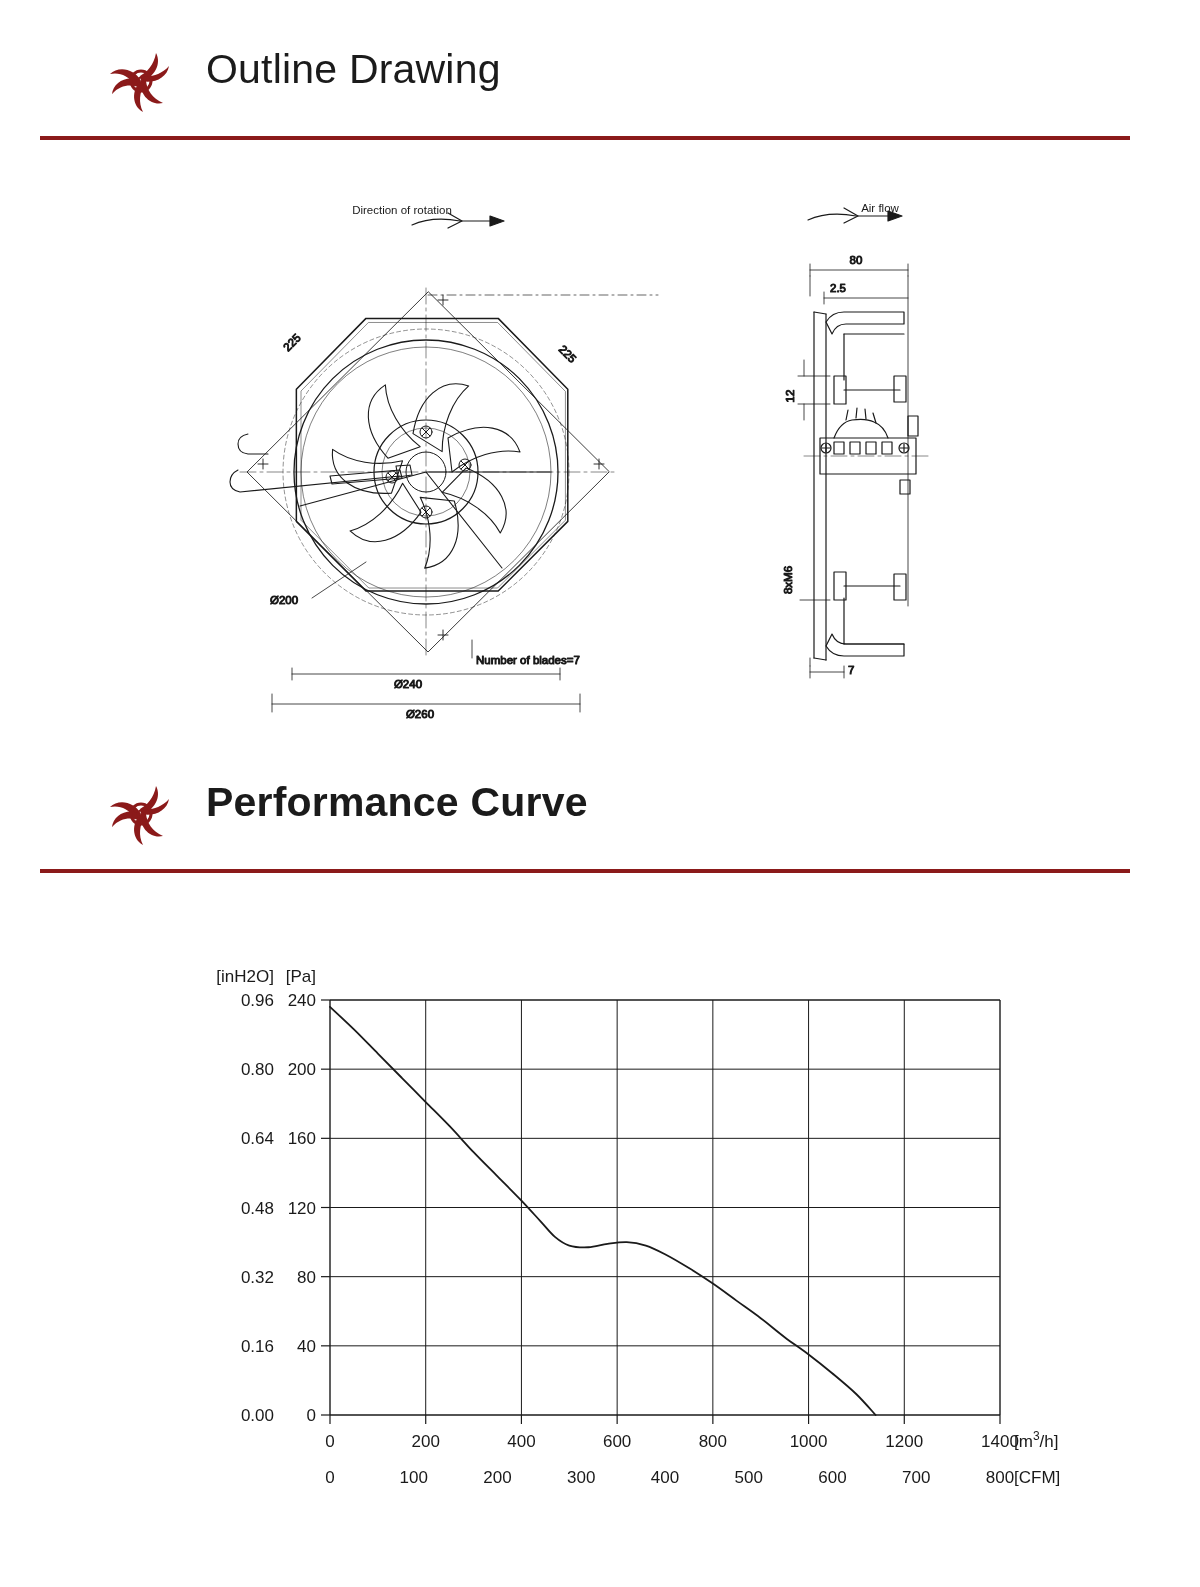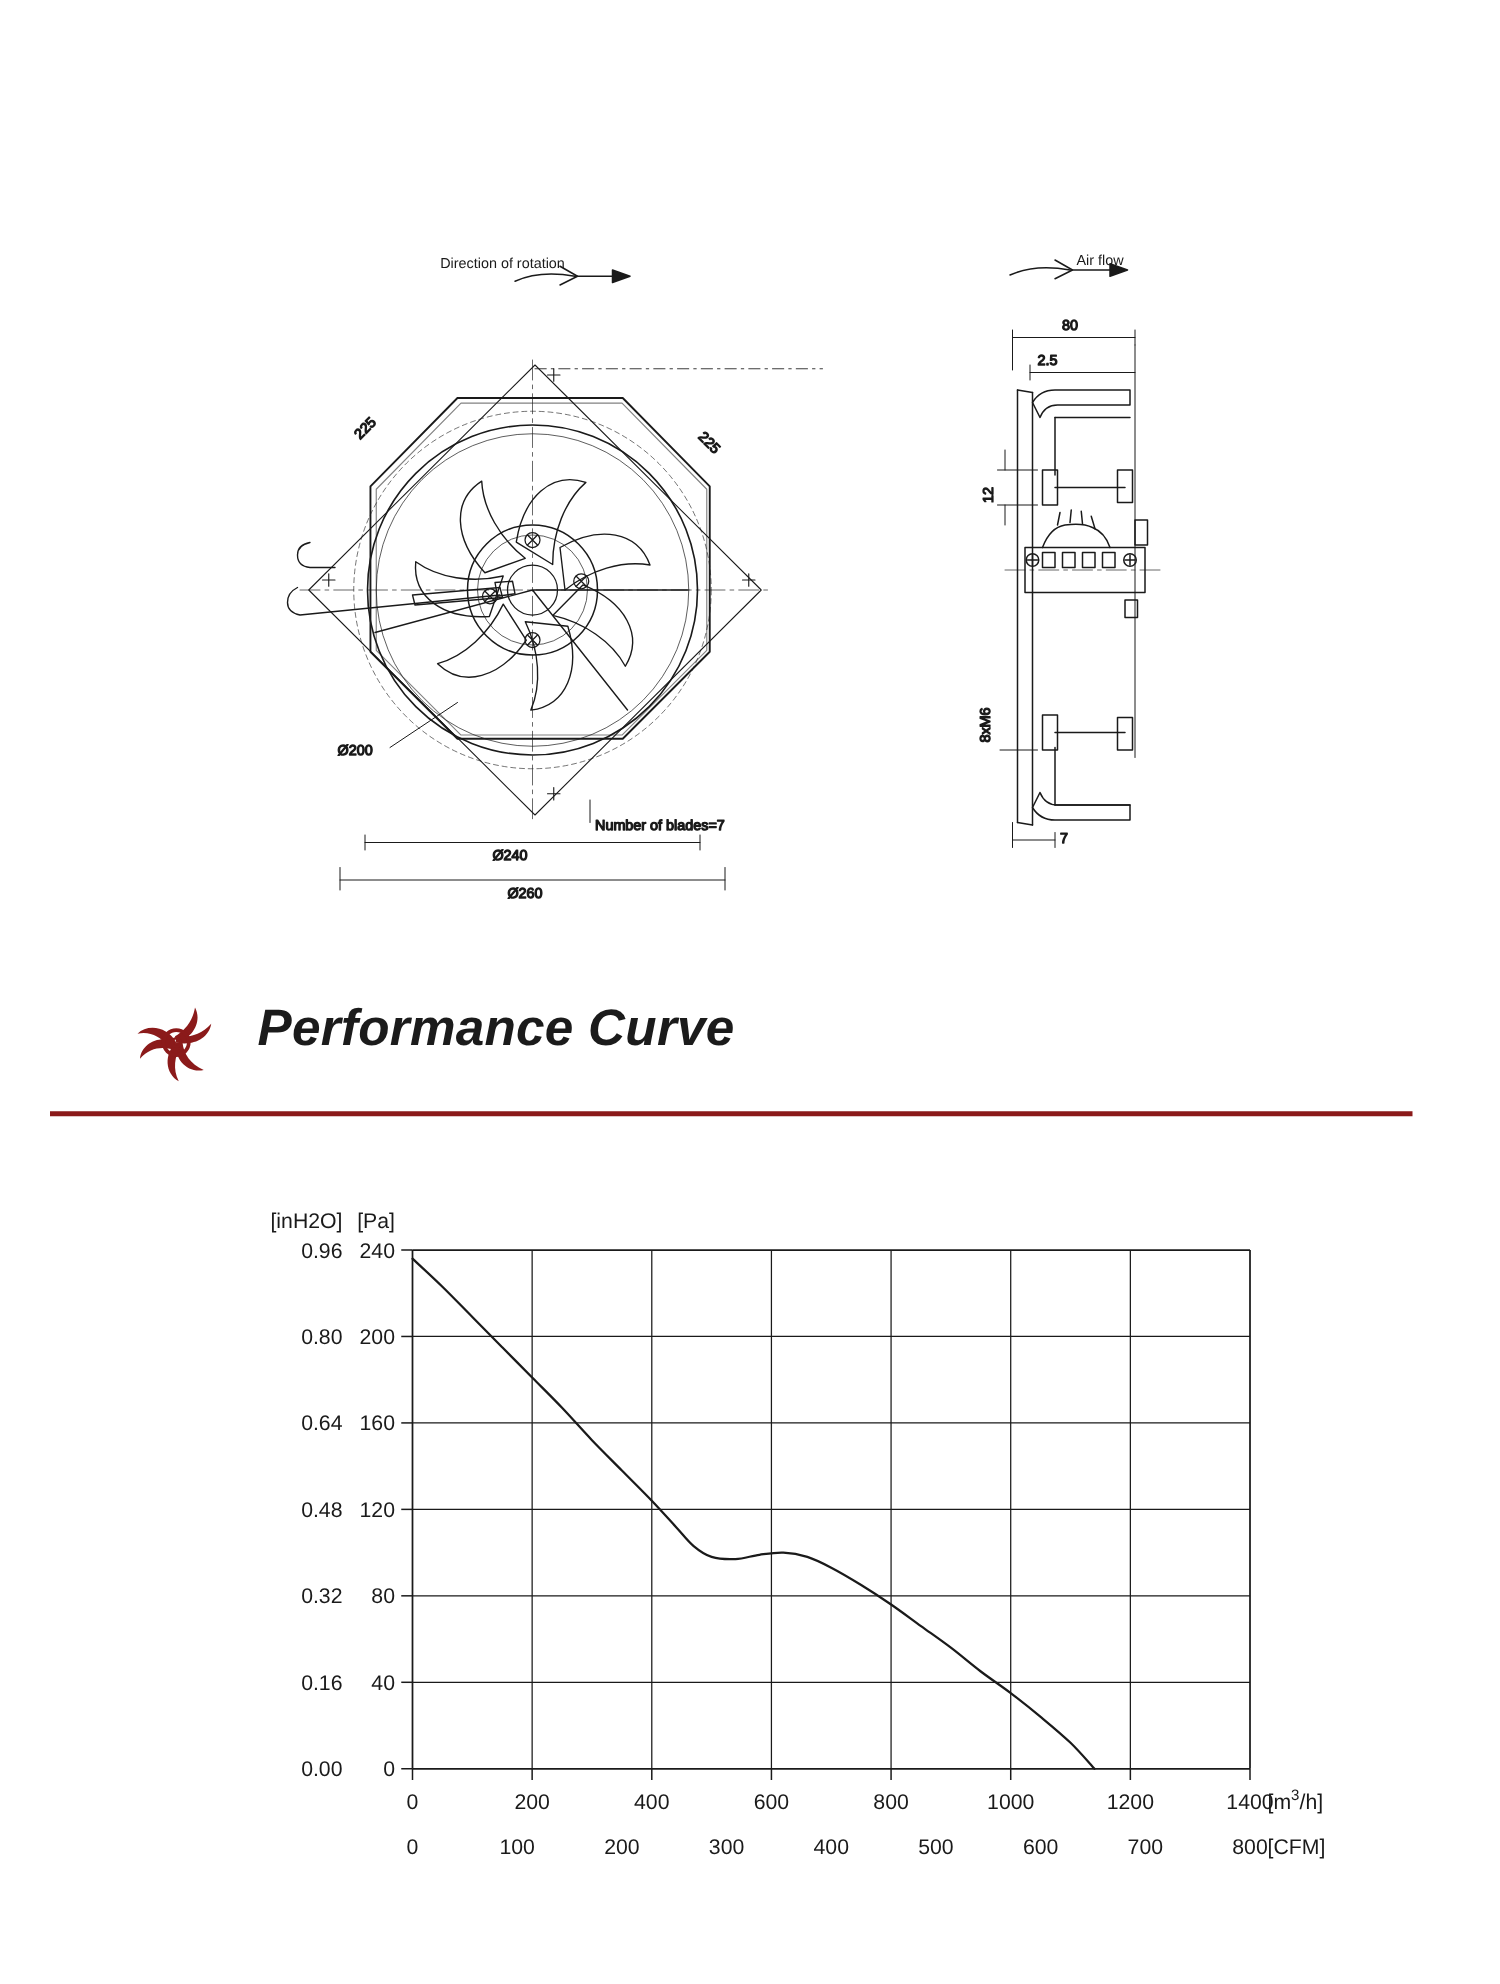--- a/index.html
+++ b/index.html
@@ -49,21 +49,21 @@
   .section-header .rule {
     position: absolute;
     left: 0;
     top: 104px;
     width: 1090px;
     height: 4px;
     background: #8b1a1a;
   }
 
   #outline-header { top: 32px; }
-  #perf-header { top: 785px; font-style: italic; }
+  #perf-header { top: 765px; }
 
   
   #outline-drawing {
     position: absolute;
     left: 180px;
     top: 180px;
     width: 840px;
     height: 560px;
   }
   #perf-chart-wrap {
@@ -83,20 +83,38 @@
     font-family: "Liberation Sans", sans-serif;
     font-size: 17px;
     fill: #1a1a1a;
   }
 </style>
 </head>
 <body>
 
 <div class="page">
 
+  <div class="section-header" id="outline-header">
+    <div class="logo">
+      <svg width="86" height="86" viewBox="0 0 86 86">
+        <g fill="#8b1a1a">
+          <path d="M43 43 C 36 30, 20 28, 12 36 C 22 34, 30 38, 36 46 Z"></path>
+          <path d="M43 43 C 30 36, 15 44, 14 56 C 22 47, 32 46, 41 49 Z"></path>
+          <path d="M43 43 C 41 57, 53 68, 65 65 C 54 60, 49 52, 48 43 Z"></path>
+          <path d="M43 43 C 56 40, 64 26, 58 15 C 56 27, 49 34, 42 38 Z"></path>
+          <path d="M43 43 C 56 46, 69 40, 71 28 C 63 37, 53 39, 45 38 Z"></path>
+          <path d="M43 43 C 33 52, 34 68, 45 74 C 40 64, 42 54, 46 47 Z"></path>
+        </g>
+        <circle cx="43" cy="43" r="10" fill="none" stroke="#8b1a1a" stroke-width="3"></circle>
+        <circle cx="43" cy="43" r="3.4" fill="none" stroke="#8b1a1a" stroke-width="2"></circle>
+      </svg>
+    </div>
+    <div class="title">Outline Drawing</div>
+    <div class="rule"></div>
+  </div>
 
   <div id="outline-drawing">
     <svg width="840" height="560" viewBox="0 0 840 560">
       <g fill="none" stroke="#1a1a1a" stroke-width="1" stroke-linecap="round" stroke-linejoin="round">
 
         <g stroke-width="1.2">
           <path d="M232 45 q20 -9 48 -4"></path>
           <path d="M268 33 l14 8 -14 7"></path>
           <path d="M280 41 h38"></path>
           <path d="M310 36 l14 5 -14 5 z" fill="#1a1a1a"></path>

